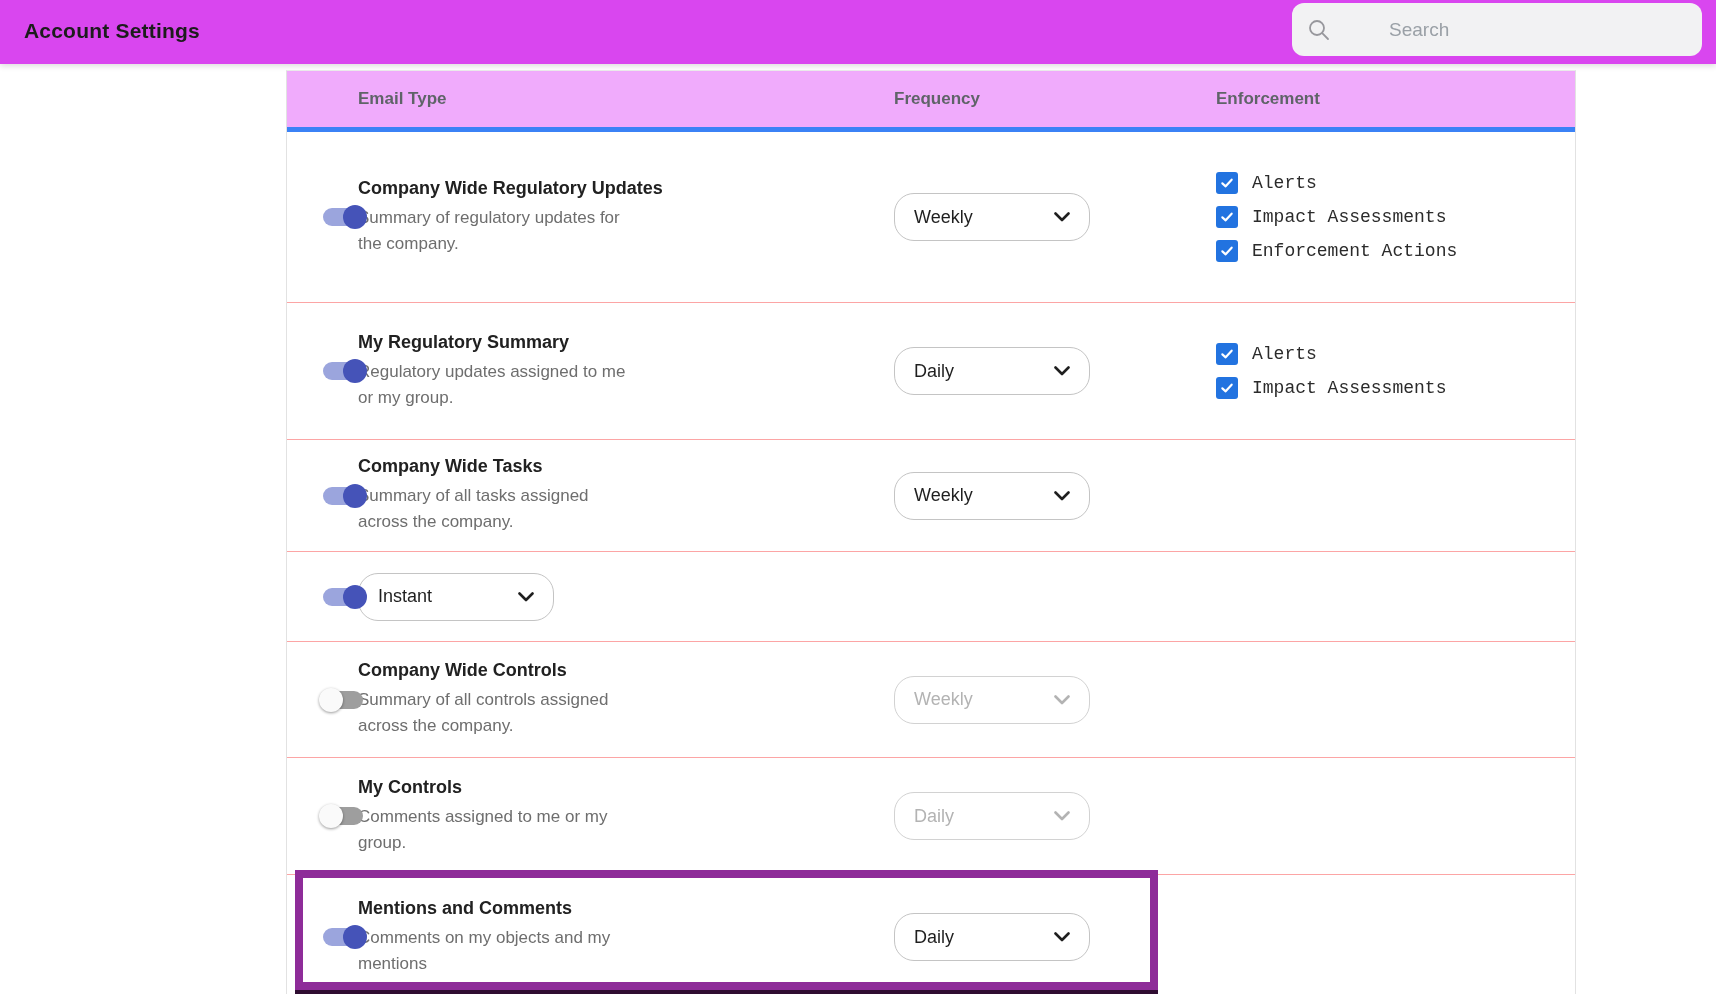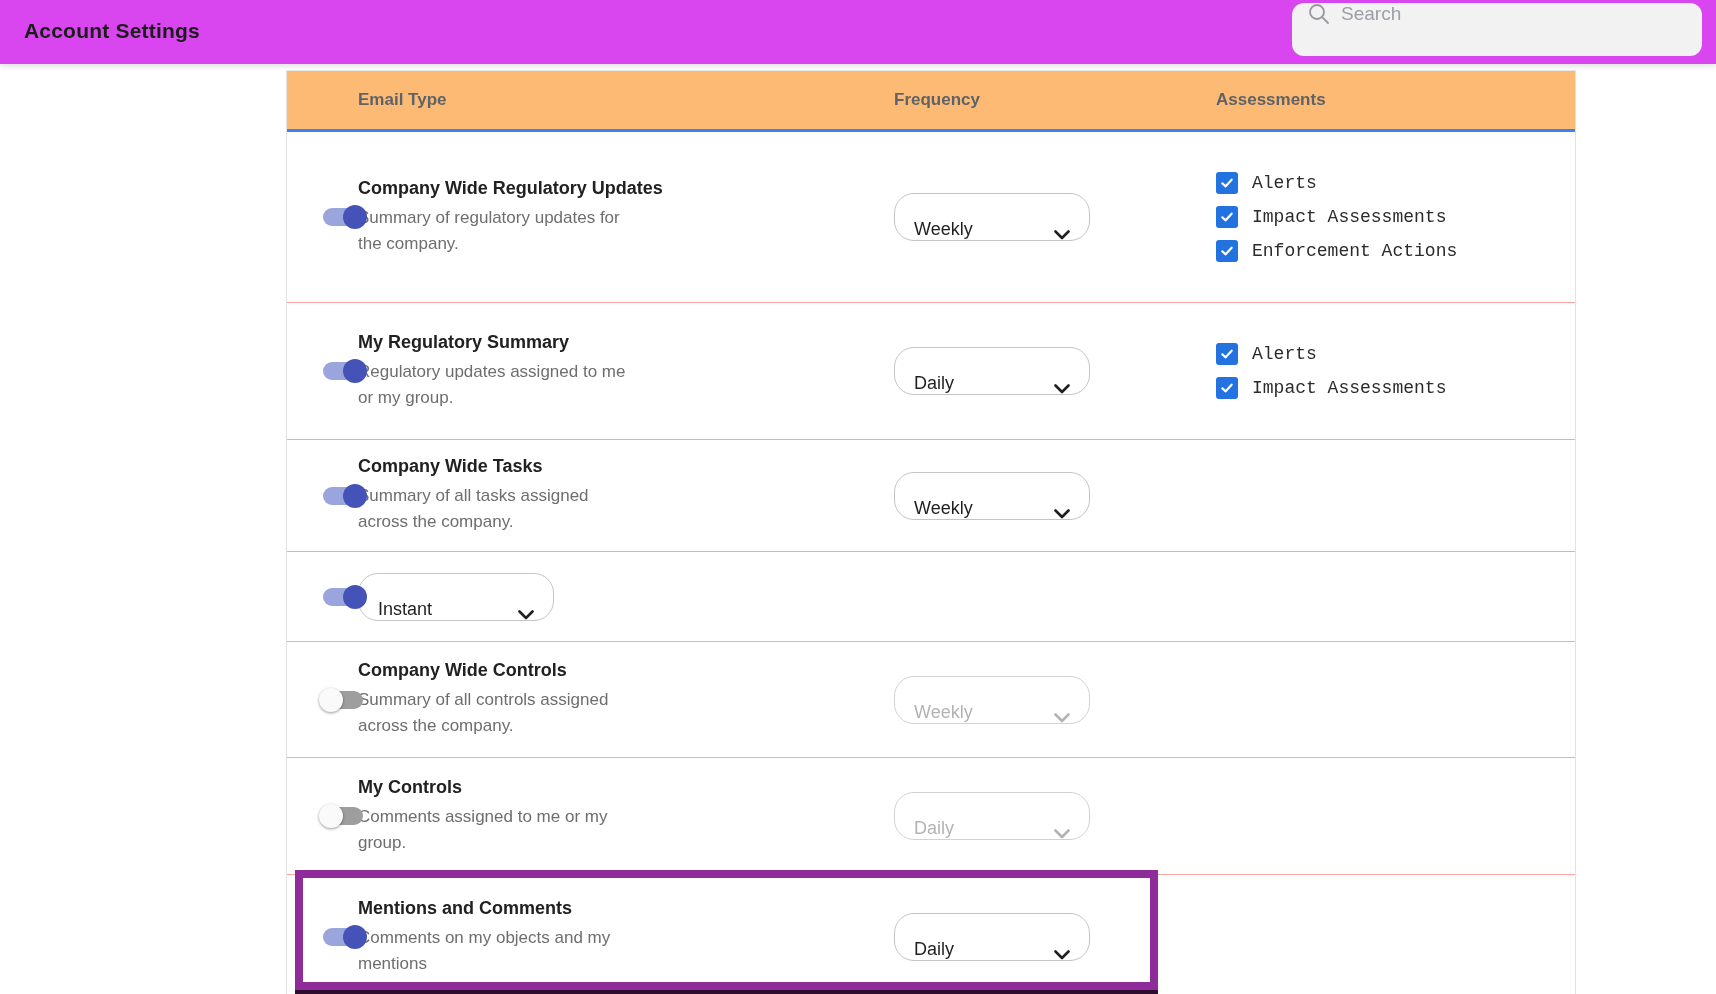--- a/index.html
+++ b/index.html
@@ -5,31 +5,31 @@
   * { margin:0; padding:0; box-sizing:border-box; }
   html,body { width:1716px; height:994px; overflow:hidden; background:#ffffff;
               font-family:"Liberation Sans","DejaVu Sans",sans-serif; }
 
   
   .topbar { position:absolute; left:0; top:0; width:1716px; height:64px; background:#d946ef;
             box-shadow:0 2px 6px rgba(0,0,0,.14); z-index:5; }
   .topbar-title { position:absolute; left:24px; top:0; height:62px; display:flex; align-items:center;
                   font-size:21px; font-weight:bold; color:#1c1c1c; letter-spacing:.2px; }
   .searchbox { position:absolute; right:14px; top:3px; width:410px; height:53px; background:#f2f2f3;
-               border-radius:12px; display:flex; align-items:flex-start; padding:0 16px; }
+               border-radius:12px; display:flex; align-items:center; padding:0 16px;gap:48px; }
   .searchbox svg { flex:0 0 auto; margin-right:11px; }
   .searchbox input { flex:1; border:none; outline:none; background:transparent; font-size:19px;
                      color:#3c4043; font-family:inherit; }
   .searchbox input::placeholder { color:#9aa0a6; }
 
   
   .table { position:absolute; left:286px; top:70px; width:1290px; background:#fff;
            border-left:1px solid #e2e2e2; border-right:1px solid #e2e2e2; border-top:1px solid #ececec; }
   .thead { display:grid; grid-template-columns:71px 536px 322px auto; height:61px; align-items:center;
-           background:#fdba74; border-bottom:3px solid #3b82f6; }
+           background:#f0abfc; border-bottom:5px solid #3b82f6; }
   .th { font-size:17px; font-weight:bold; color:#5f6368; }
   .th.c2 { grid-column:2; } .th.c3 { grid-column:3; } .th.c4 { grid-column:4; }
 
   .row { display:grid; grid-template-columns:71px 536px 322px auto; align-items:center;
          border-bottom:1px solid #fca5a5; background:#fff; }
   .row:last-child { border-bottom:none; }
 
   
   .switch { position:relative; width:48px; height:24px; margin-left:32px; cursor:pointer; }
   .switch .track { position:absolute; left:4px; top:3px; width:40px; height:18px; border-radius:9px; }
@@ -39,21 +39,21 @@
   .switch.off .track { background:#9e9e9e; }
   .switch.off .thumb { left:0; background:#fafafa; box-shadow:0 1px 3px rgba(0,0,0,.4); }
 
   
   .etype { padding-right:30px; }
   .etitle { font-size:18px; font-weight:bold; color:#212121; margin-bottom:6px; }
   .edesc { font-size:17px; color:#6e6e6e; line-height:26px; white-space:pre-line; }
 
   
   .dropdown { width:196px; height:48px; background:#fff; border:1px solid #c4c4c4; border-radius:20px;
-              display:flex; align-items:flex-end; justify-content:space-between; padding:0 19px;
+              display:flex; align-items:center; justify-content:space-between; padding:0 19px;
               cursor:pointer; }
   .dropdown .val { font-size:18px; color:#1f1f1f; }
   .dropdown svg { stroke:#1f1f1f; }
   .dropdown.disabled { border-color:#d2d2d2; cursor:default; }
   .dropdown.disabled .val { color:#b3b3b3; }
   .dropdown.disabled svg { stroke:#b3b3b3; }
 
   
   .cats { display:flex; flex-direction:column; gap:12px; padding:18px 0;font-family:Liberation Mono, monospace; }
   .cat { display:flex; align-items:center; }
@@ -77,21 +77,21 @@
       <line x1="14.2" y1="14.2" x2="20" y2="20" stroke="#97979c" stroke-width="1.8" stroke-linecap="round"></line>
     </svg>
     <input type="text" placeholder="Search" style="">
   </div>
 </div>
 
 <div class="table">
   <div class="thead">
     <div class="th c2">Email Type</div>
     <div class="th c3">Frequency</div>
-    <div class="th c4">Assessments</div>
+    <div class="th c4">Enforcement</div>
   </div>
   <div>
   <div class="row" style="min-height: 171px;">
     <div class="switch on">
       <div class="track"></div>
       <div class="thumb"></div>
     </div>
     <div class="etype">
       <div class="etitle">Company Wide Regulatory Updates</div>
       <div class="edesc">Summary of regulatory updates for

